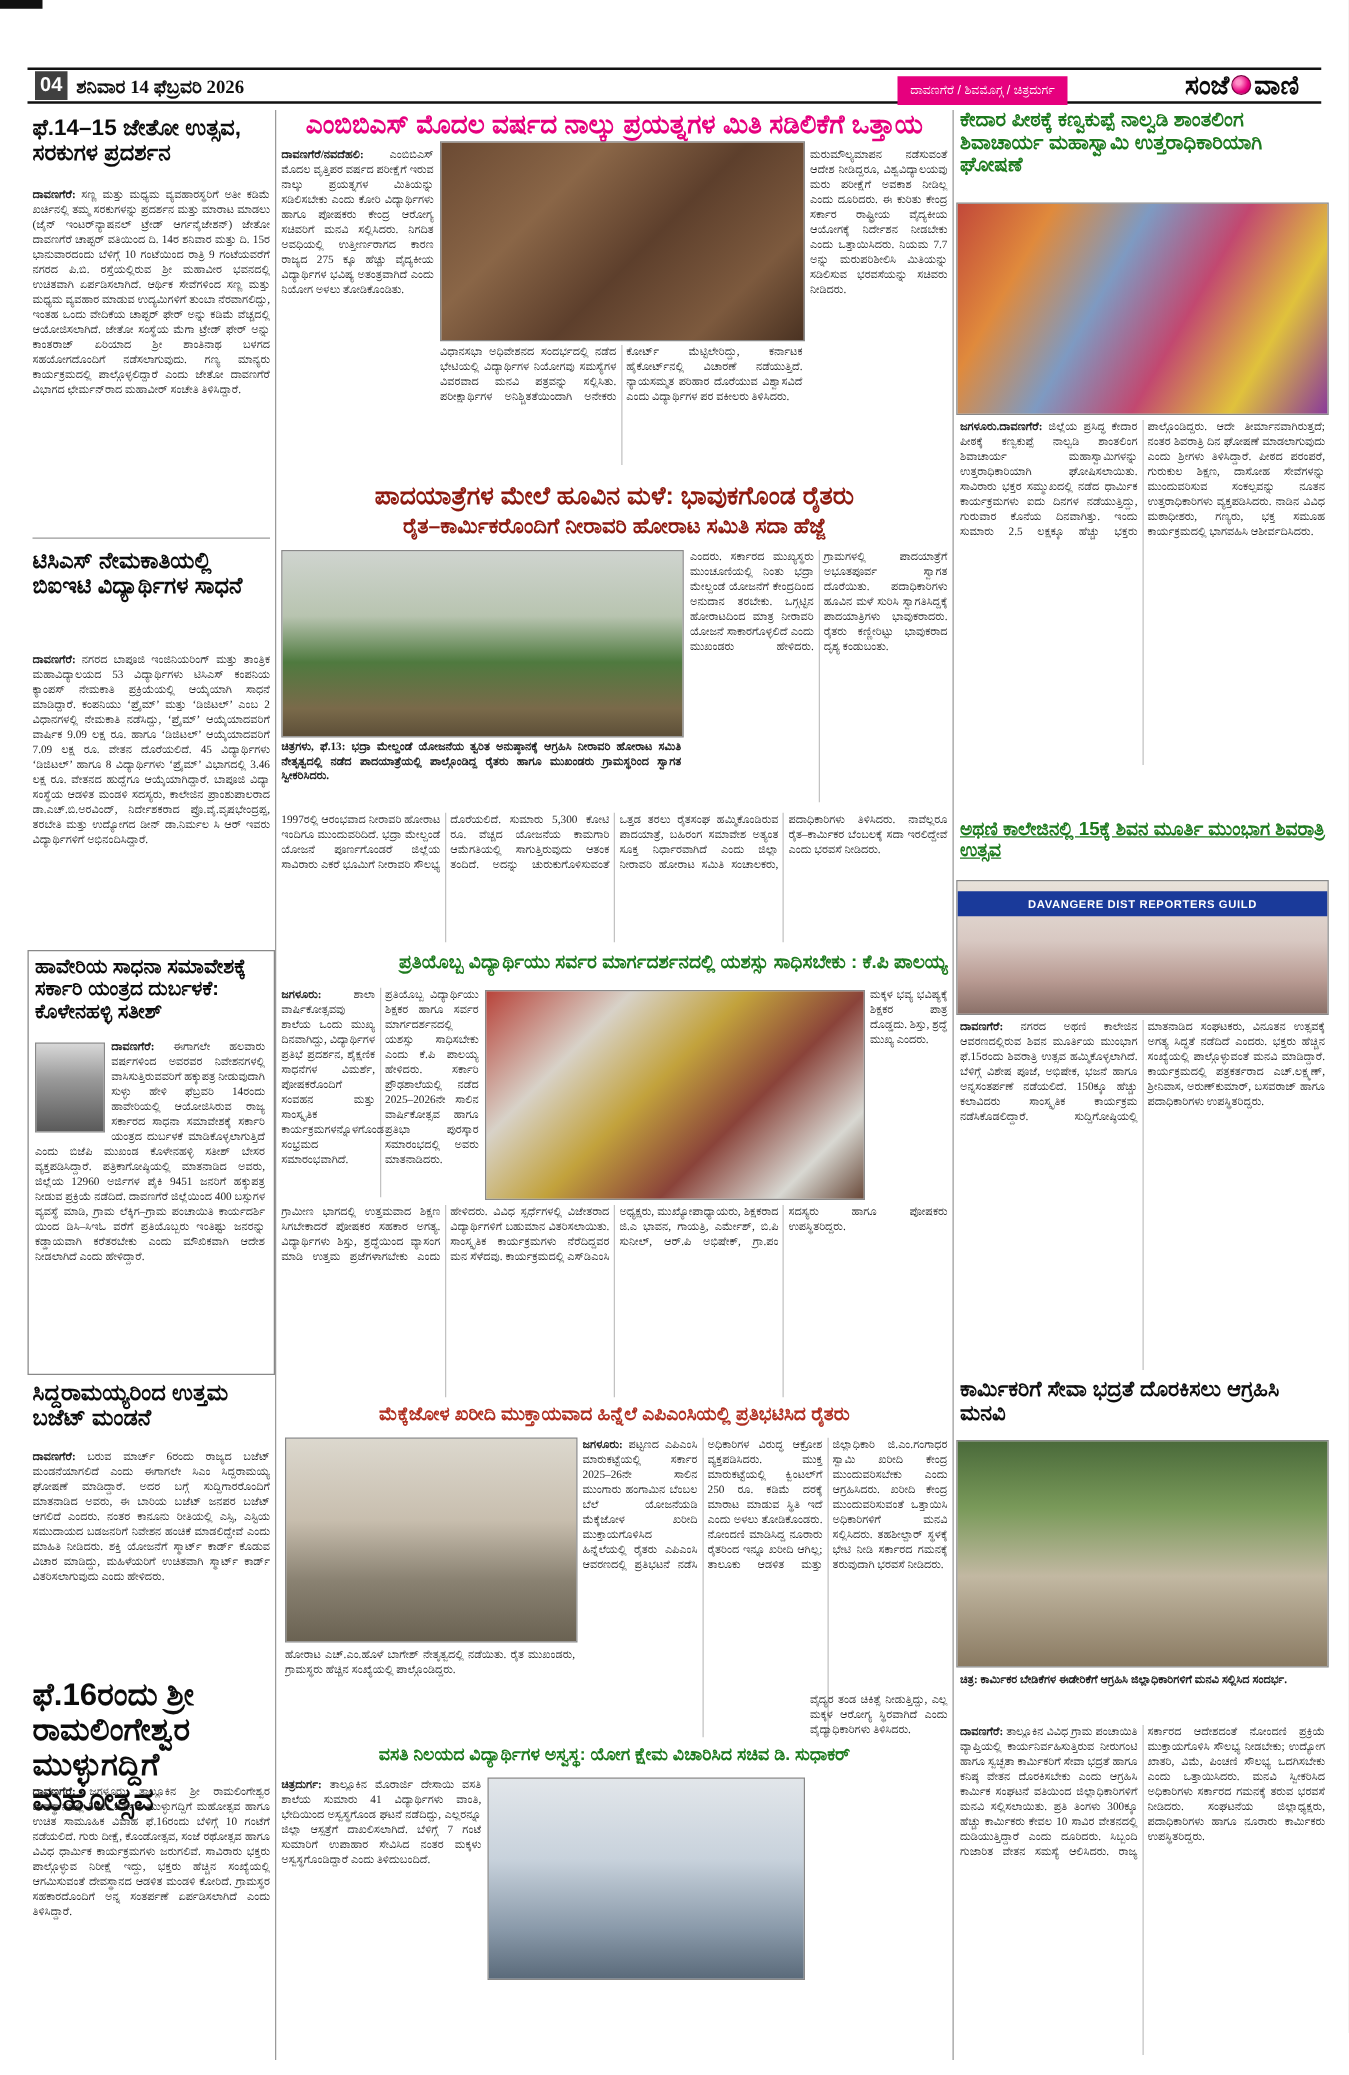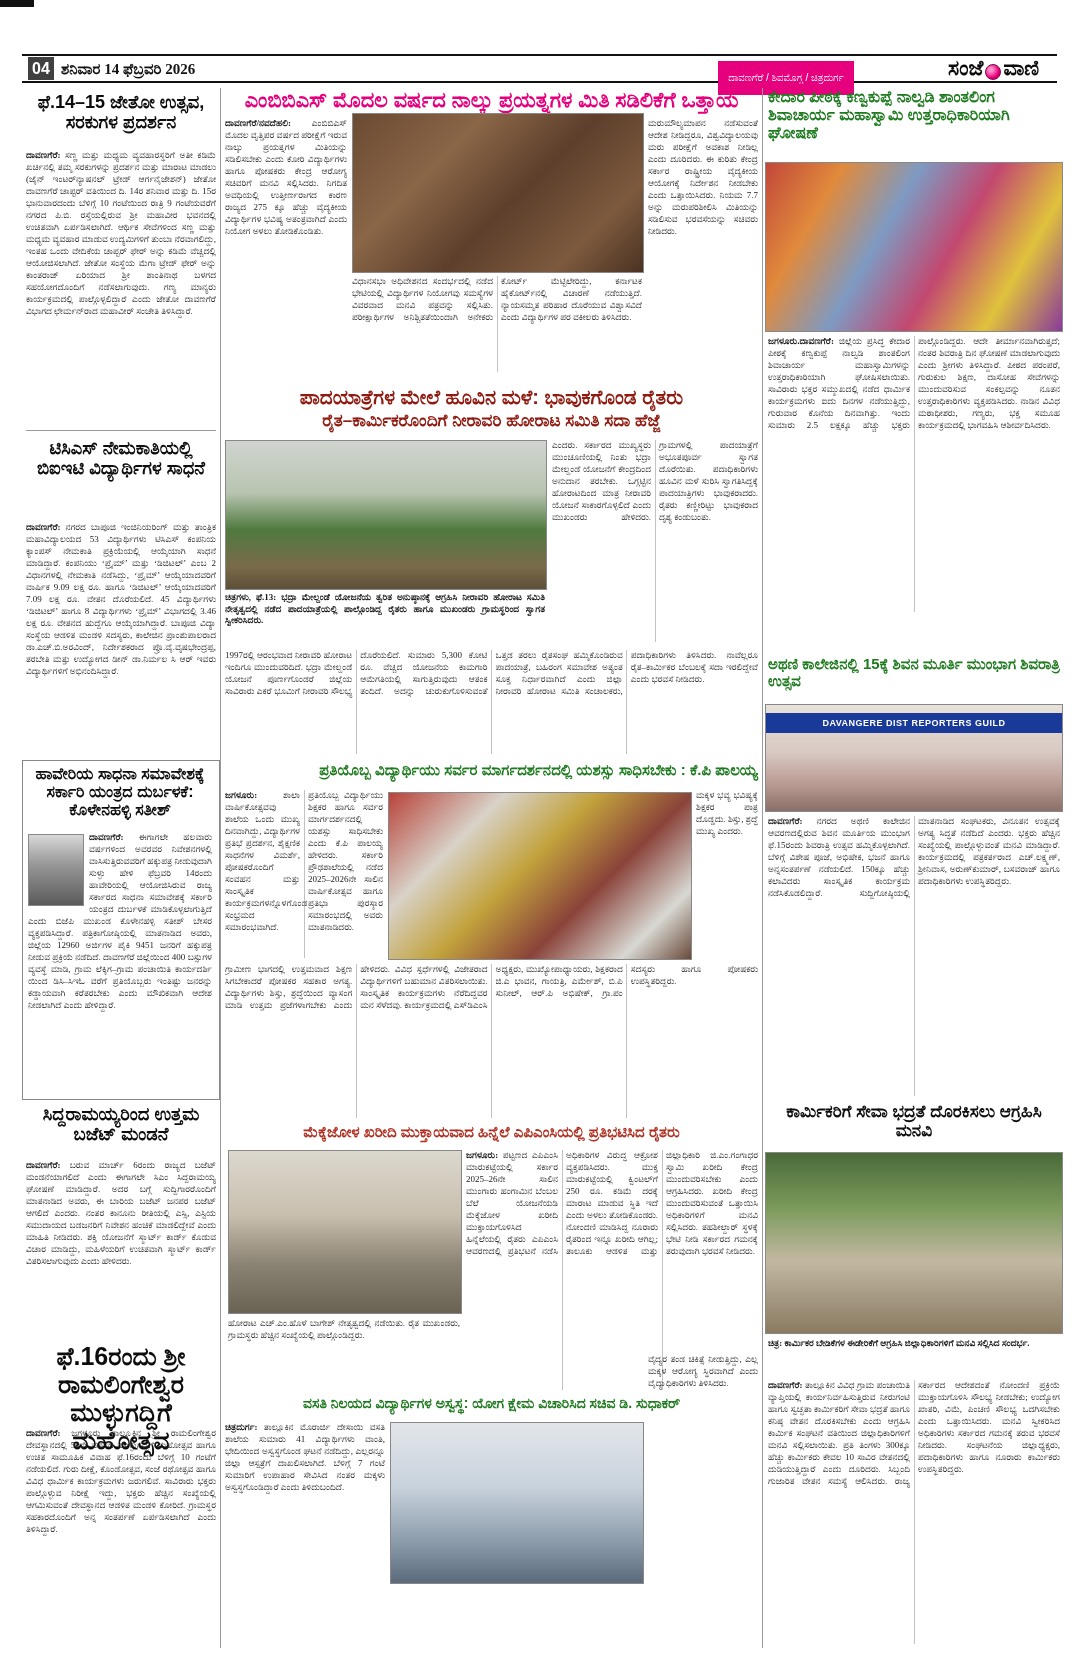--- a/index.html
+++ b/index.html
@@ -10,26 +10,26 @@
   .rule-v{position:absolute;background:#9a9a9a;width:1px;}
   .thin-h{position:absolute;background:#9a9a9a;height:1px;}
   .pgnum{position:absolute;background:#404040;color:#fff;font-weight:bold;
          font-size:16px;display:flex;align-items:center;justify-content:center;
          font-family:"Liberation Sans",sans-serif;}
   .date{position:absolute;font-weight:bold;font-size:15px;color:#111;}
   .editions{position:absolute;background:#e6007e;color:#fff;font-size:10px;
             display:flex;align-items:center;justify-content:center;
             font-family:"Liberation Sans",sans-serif;}
   .masthead{position:absolute;font-weight:bold;font-size:21px;color:#0b0b0b;
-            font-family:"DejaVu Sans",sans-serif;display:flex;align-items:flex-end;gap:2px;}
+            font-family:"DejaVu Sans",sans-serif;display:flex;align-items:center;gap:2px;}
   .globe{width:14px;height:14px;border-radius:50%;display:inline-block;
          background:radial-gradient(circle at 35% 35%,#ff8fc8 15%,#e6007e 60%,#b0005f);
          border:1px solid #7d0042;}
   .hl{font-weight:bold;line-height:1.12;font-family:"Liberation Sans","DejaVu Sans",sans-serif;}
-  .hl-black{color:#0d0d0d;text-align:center;}
+  .hl-black{color:#0d0d0d;}
   .hl-pink{color:#e6007e;text-align:center;}
   .hl-maroon{color:#8e1a10;text-align:center;}
   .hl-red{color:#b03022;text-align:center;}
   .hl-green{color:#1e7a1e;}
   .body-txt{font-size:9px;line-height:1.33;text-align:justify;overflow:hidden;color:#1c1c1c;}
   .body-txt b{font-weight:bold;}
   .c2{column-count:2;column-gap:8px;column-rule:1px solid #c2c2c2;}
   .c3{column-count:3;column-gap:8px;column-rule:1px solid #c2c2c2;}
   .c4{column-count:4;column-gap:8px;column-rule:1px solid #c2c2c2;}
   .caption{font-size:9px;font-weight:bold;line-height:1.3;text-align:justify;overflow:hidden;}
@@ -54,21 +54,21 @@
 <body>
 
 <div class="page">
 
   <div class="topmark abs" style="left:0;top:25;width:34px;height:7px;"></div>
   <div class="rule-h" style="left:22px;top:54px;width:1035px;"></div>
   <div class="rule-h" style="left:22px;top:81px;width:1035px;"></div>
 
   <div class="pgnum" style="left:28px;top:57px;width:26px;height:23px;">04</div>
   <div class="date" style="left:61px;top:61px;">ಶನಿವಾರ 14 ಫೆಬ್ರವರಿ 2026</div>
-  <div class="editions" style="left:718px;top:61px;width:136px;height:34px;">ದಾವಣಗೆರೆ / ಶಿವಮೊಗ್ಗ / ಚಿತ್ರದುರ್ಗ</div>
+  <div class="editions" style="left:718px;top:61px;width:136px;height:23px;">ದಾವಣಗೆರೆ / ಶಿವಮೊಗ್ಗ / ಚಿತ್ರದುರ್ಗ</div>
   <div class="masthead" style="left:948px;top:56px;">
     <span>ಸಂಜೆ</span>
     <span class="globe"></span>
     <span>ವಾಣಿ</span>
   </div>
 
   <div class="rule-v" style="left:220px;top:88px;height:1560px;"></div>
   <div class="rule-v" style="left:762px;top:88px;height:1560px;"></div>
 
   <div class="abs hl hl-black" style="left:26px;top:92px;width:190px;font-size:18px;">ಫೆ.14–15 ಜೇತೋ ಉತ್ಸವ, ಸರಕುಗಳ ಪ್ರದರ್ಶನ</div>
@@ -135,21 +135,21 @@
   </div>
   <div class="photo ph-hospital" style="left:390px;top:1422px;width:252px;height:160px;"></div>
   <div class="abs body-txt" style="left:648px;top:1354px;width:110px;height:222px;">ವೈದ್ಯರ ತಂಡ ಚಿಕಿತ್ಸೆ ನೀಡುತ್ತಿದ್ದು, ಎಲ್ಲ ಮಕ್ಕಳ ಆರೋಗ್ಯ ಸ್ಥಿರವಾಗಿದೆ ಎಂದು ವೈದ್ಯಾಧಿಕಾರಿಗಳು ತಿಳಿಸಿದರು.</div>
 
   <div class="abs hl hl-green" style="left:768px;top:88px;width:292px;font-size:16px;">ಕೇದಾರ ಪೀಠಕ್ಕೆ ಕಣ್ವಕುಪ್ಪೆ ನಾಲ್ವಡಿ ಶಾಂತಲಿಂಗ ಶಿವಾಚಾರ್ಯ ಮಹಾಸ್ವಾಮಿ ಉತ್ತರಾಧಿಕಾರಿಯಾಗಿ ಘೋಷಣೆ</div>
   <div class="photo ph-procession" style="left:765px;top:162px;width:296px;height:168px;"></div>
   <div class="abs body-txt c2" style="left:768px;top:336px;width:292px;height:276px;">
     <b>ಜಗಳೂರು.ದಾವಣಗೆರೆ:</b> <span>ಜಿಲ್ಲೆಯ ಪ್ರಸಿದ್ಧ ಕೇದಾರ ಪೀಠಕ್ಕೆ ಕಣ್ವಕುಪ್ಪೆ ನಾಲ್ವಡಿ ಶಾಂತಲಿಂಗ ಶಿವಾಚಾರ್ಯ ಮಹಾಸ್ವಾಮಿಗಳನ್ನು ಉತ್ತರಾಧಿಕಾರಿಯಾಗಿ ಘೋಷಿಸಲಾಯಿತು. ಸಾವಿರಾರು ಭಕ್ತರ ಸಮ್ಮುಖದಲ್ಲಿ ನಡೆದ ಧಾರ್ಮಿಕ ಕಾರ್ಯಕ್ರಮಗಳು ಐದು ದಿನಗಳ ನಡೆಯುತ್ತಿದ್ದು, ಗುರುವಾರ ಕೊನೆಯ ದಿನವಾಗಿತ್ತು. ಇಂದು ಸುಮಾರು 2.5 ಲಕ್ಷಕ್ಕೂ ಹೆಚ್ಚು ಭಕ್ತರು ಪಾಲ್ಗೊಂಡಿದ್ದರು. ಆದೇ ತೀರ್ಮಾನವಾಗಿರುತ್ತದೆ; ನಂತರ ಶಿವರಾತ್ರಿ ದಿನ ಘೋಷಣೆ ಮಾಡಲಾಗುವುದು ಎಂದು ಶ್ರೀಗಳು ತಿಳಿಸಿದ್ದಾರೆ. ಪೀಠದ ಪರಂಪರೆ, ಗುರುಕುಲ ಶಿಕ್ಷಣ, ದಾಸೋಹ ಸೇವೆಗಳನ್ನು ಮುಂದುವರಿಸುವ ಸಂಕಲ್ಪವನ್ನು ನೂತನ ಉತ್ತರಾಧಿಕಾರಿಗಳು ವ್ಯಕ್ತಪಡಿಸಿದರು. ನಾಡಿನ ವಿವಿಧ ಮಠಾಧೀಶರು, ಗಣ್ಯರು, ಭಕ್ತ ಸಮೂಹ ಕಾರ್ಯಕ್ರಮದಲ್ಲಿ ಭಾಗವಹಿಸಿ ಆಶೀರ್ವದಿಸಿದರು.</span>
   </div>
 
-  <div class="abs hl hl-green" style="left:768px;top:656px;width:292px;font-size:15px;">ಅಥಣಿ ಕಾಲೇಜಿನಲ್ಲಿ 15ಕ್ಕೆ ಶಿವನ ಮೂರ್ತಿ ಮುಂಭಾಗ ಶಿವರಾತ್ರಿ ಉತ್ಸವ</div>
+  <div class="abs hl hl-green" style="left:768px;top:656px;width:292px;font-size:15px;text-decoration:underline;">ಅಥಣಿ ಕಾಲೇಜಿನಲ್ಲಿ 15ಕ್ಕೆ ಶಿವನ ಮೂರ್ತಿ ಮುಂಭಾಗ ಶಿವರಾತ್ರಿ ಉತ್ಸವ</div>
   <div class="photo ph-guild" style="left:765px;top:704px;width:296px;height:106px;">
     <div class="guild-banner">DAVANGERE DIST REPORTERS GUILD</div>
   </div>
   <div class="abs body-txt c2" style="left:768px;top:816px;width:292px;height:280px;">
     <b>ದಾವಣಗೆರೆ:</b> <span>ನಗರದ ಅಥಣಿ ಕಾಲೇಜಿನ ಆವರಣದಲ್ಲಿರುವ ಶಿವನ ಮೂರ್ತಿಯ ಮುಂಭಾಗ ಫೆ.15ರಂದು ಶಿವರಾತ್ರಿ ಉತ್ಸವ ಹಮ್ಮಿಕೊಳ್ಳಲಾಗಿದೆ. ಬೆಳಿಗ್ಗೆ ವಿಶೇಷ ಪೂಜೆ, ಅಭಿಷೇಕ, ಭಜನೆ ಹಾಗೂ ಅನ್ನಸಂತರ್ಪಣೆ ನಡೆಯಲಿದೆ. 150ಕ್ಕೂ ಹೆಚ್ಚು ಕಲಾವಿದರು ಸಾಂಸ್ಕೃತಿಕ ಕಾರ್ಯಕ್ರಮ ನಡೆಸಿಕೊಡಲಿದ್ದಾರೆ. ಸುದ್ದಿಗೋಷ್ಠಿಯಲ್ಲಿ ಮಾತನಾಡಿದ ಸಂಘಟಕರು, ವಿನೂತನ ಉತ್ಸವಕ್ಕೆ ಅಗತ್ಯ ಸಿದ್ಧತೆ ನಡೆದಿದೆ ಎಂದರು. ಭಕ್ತರು ಹೆಚ್ಚಿನ ಸಂಖ್ಯೆಯಲ್ಲಿ ಪಾಲ್ಗೊಳ್ಳುವಂತೆ ಮನವಿ ಮಾಡಿದ್ದಾರೆ. ಕಾರ್ಯಕ್ರಮದಲ್ಲಿ ಪತ್ರಕರ್ತರಾದ ಎಚ್.ಲಕ್ಷ್ಮಣ್, ಶ್ರೀನಿವಾಸ, ಅರುಣ್‌ಕುಮಾರ್, ಬಸವರಾಜ್ ಹಾಗೂ ಪದಾಧಿಕಾರಿಗಳು ಉಪಸ್ಥಿತರಿದ್ದರು.</span>
   </div>
 
   <div class="abs hl hl-black" style="left:768px;top:1102px;width:292px;font-size:17px;">ಕಾರ್ಮಿಕರಿಗೆ ಸೇವಾ ಭದ್ರತೆ ದೊರಕಿಸಲು ಆಗ್ರಹಿಸಿ ಮನವಿ</div>
   <div class="photo ph-labour" style="left:765px;top:1152px;width:296px;height:180px;"></div>
   <div class="abs caption" style="left:768px;top:1338px;width:292px;height:38px;">ಚಿತ್ರ: ಕಾರ್ಮಿಕರ ಬೇಡಿಕೆಗಳ ಈಡೇರಿಕೆಗೆ ಆಗ್ರಹಿಸಿ ಜಿಲ್ಲಾಧಿಕಾರಿಗಳಿಗೆ ಮನವಿ ಸಲ್ಲಿಸಿದ ಸಂದರ್ಭ.</div>

